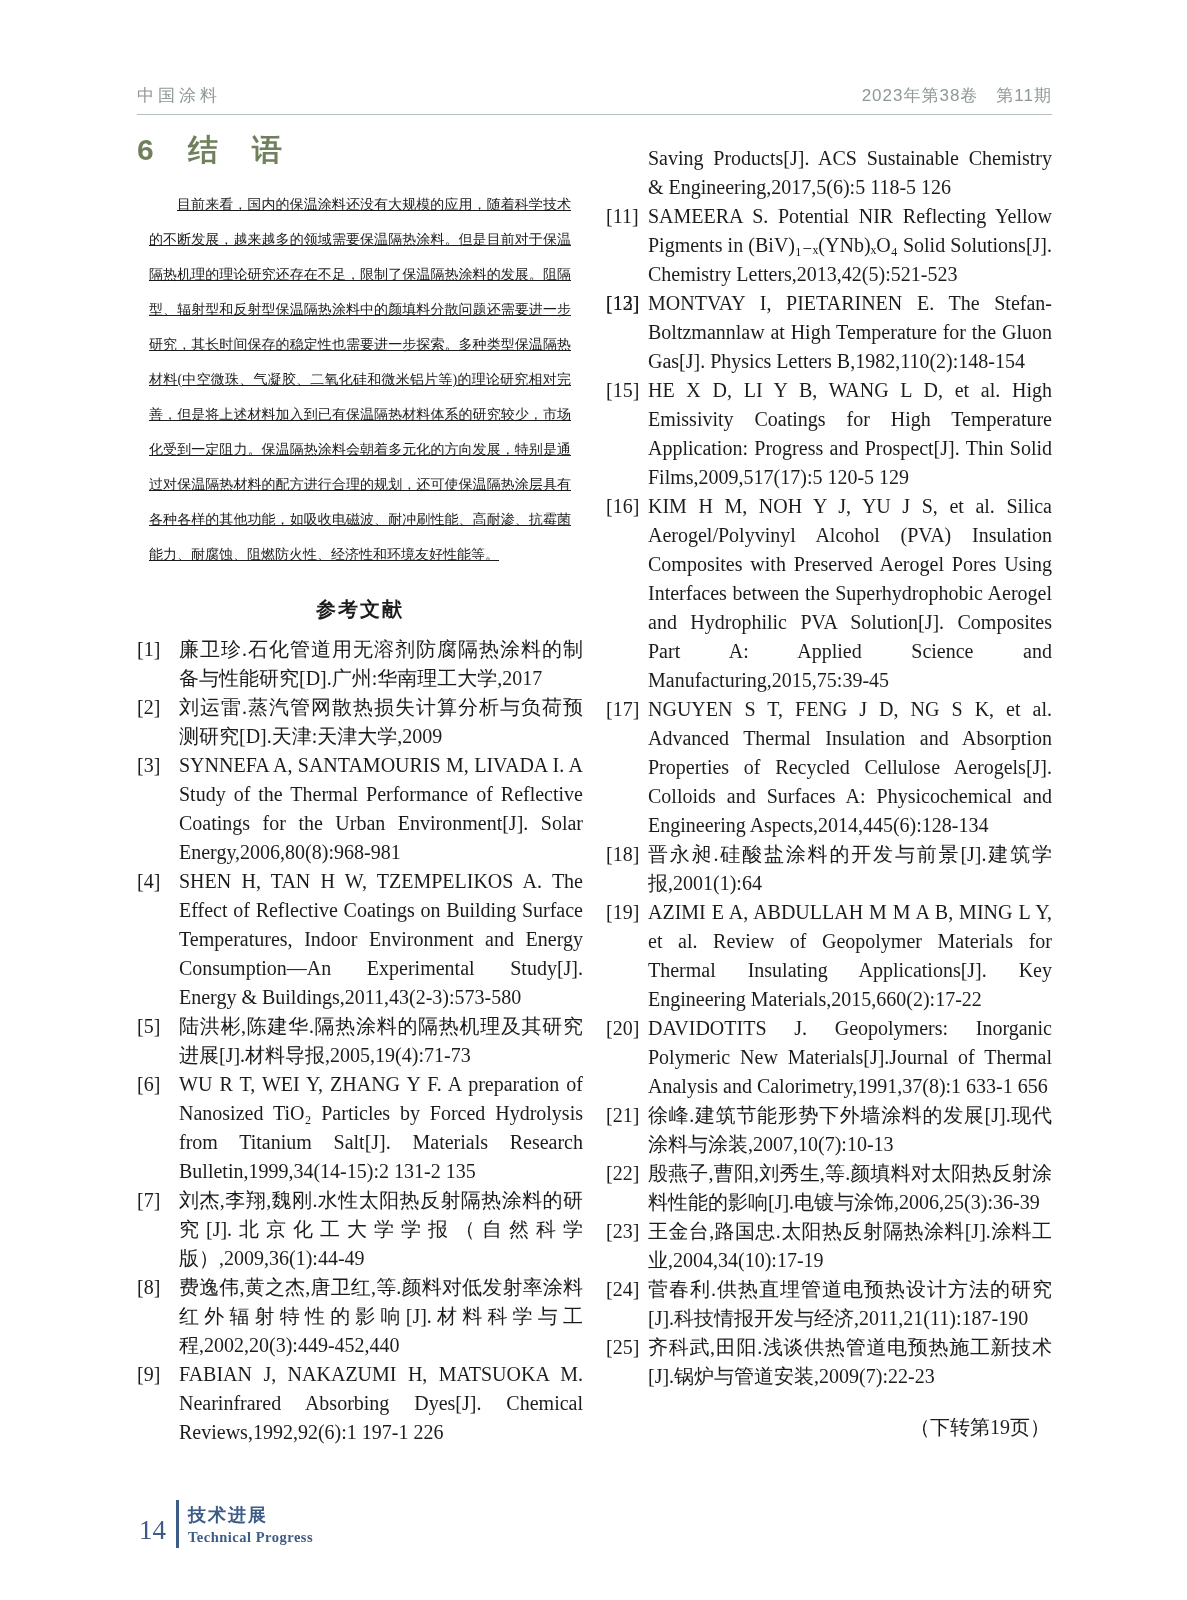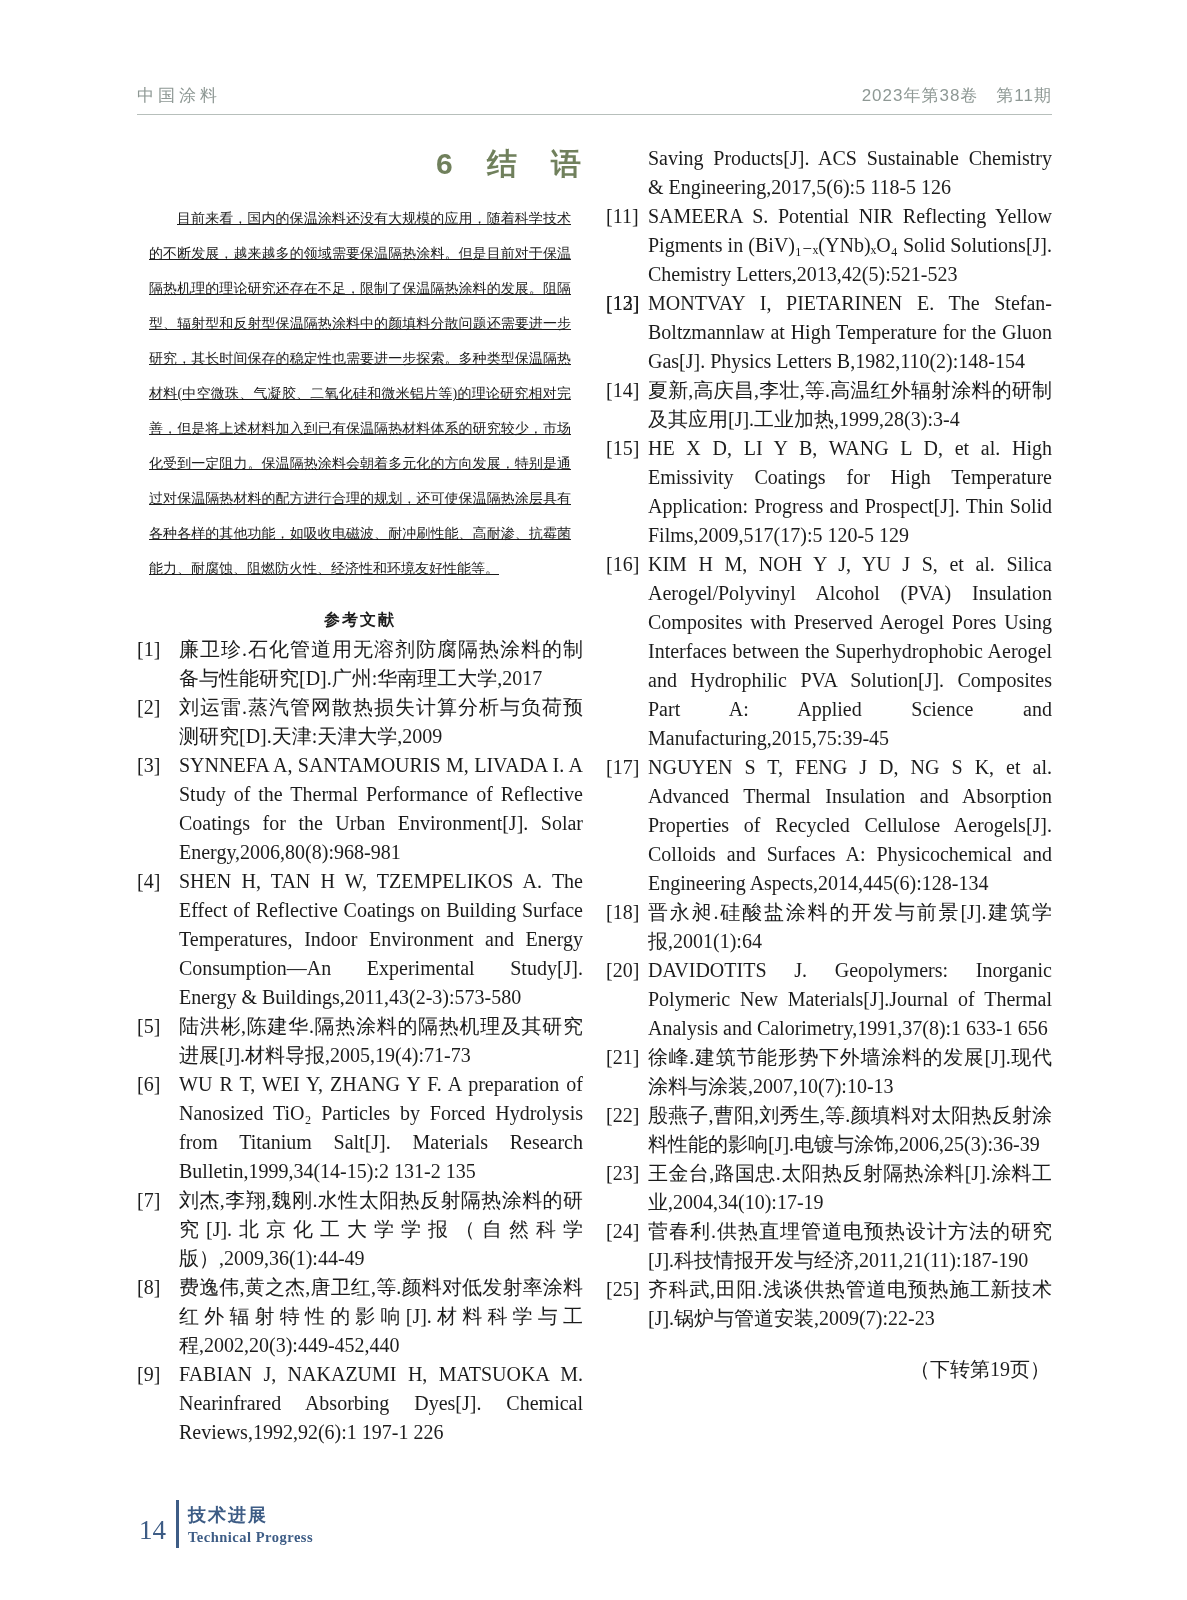--- a/index.html
+++ b/index.html
@@ -33,44 +33,43 @@
     position:absolute;
     left:137px; top:118px;
     width:915px;
     display:flex;
     gap:23px;
   }
   .col{width:446px;}
   .col-right{padding-top:26px;}
   
   .section-heading{
-    margin:26px 0 16px 0;
+    margin:12px 0 16px 0;
     color:var(--heading-green,#70805c);
     font-family:"Liberation Sans","DejaVu Sans",sans-serif;
     font-size:30px;
     font-weight:bold;
     letter-spacing:2px;
-    text-align:right;
   }
   .section-heading .sec-num{margin-right:22px;}
   
   .conclusion{
     margin:12px;
     font-size:14px;
     line-height:35px;
     text-align:justify;
     text-indent:2em;
     text-decoration:underline;
   }
   
   .refs-heading{
-    margin:24px 0 4px 0;
+    margin:24px 0 12px 0;
     text-align:center;
     font-family:"Liberation Sans","DejaVu Sans",sans-serif;
-    font-size:16px;
+    font-size:20px;
     font-weight:bold;
     letter-spacing:2px;
     color:#1c1c1c;
   }
   .ref{
     position:relative;
     padding-left:42px;
     font-size:20px;
     line-height:29px;
     text-align:justify;
@@ -151,25 +150,25 @@
           <div class="ref"><span class="refnum">[9]</span><span class="reftext">FABIAN J, NAKAZUMI H, MATSUOKA M. Nearinfrared Absorbing Dyes[J]. Chemical Reviews,1992,92(6):1 197-1 226</span></div>
         </div>
     </section>
 
     <section class="col col-right">
       <div class="ref carry">Saving Products[J]. ACS Sustainable Chemistry &amp; Engineering,2017,5(6):5 118-5 126</div>
       <div id="refs-right">
           <div class="ref"><span class="refnum">[11]</span><span class="reftext">SAMEERA S. Potential NIR Reflecting Yellow Pigments in (BiV)₁₋ₓ(YNb)ₓO₄ Solid Solutions[J]. Chemistry Letters,2013,42(5):521-523</span></div>
           <div class="ref"><span class="refnum">[12]</span></div>
           <div class="ref"><span class="refnum">[13]</span><span class="reftext">MONTVAY I, PIETARINEN E. The Stefan-Boltzmannlaw at High Temperature for the Gluon Gas[J]. Physics Letters B,1982,110(2):148-154</span></div>
-          <div class="ref"><span class="refnum">[14]</span><span class="reftext">夏新,高庆昌,李壮,等.高温红外辐射涂料的研制及其应用[J].工业加热,1999,28(3):3-4</span></div>
           <div class="ref"><span class="refnum">[15]</span><span class="reftext">HE X D, LI Y B, WANG L D, et al. High Emissivity Coatings for High Temperature Application: Progress and Prospect[J]. Thin Solid Films,2009,517(17):5 120-5 129</span></div>
           <div class="ref"><span class="refnum">[16]</span><span class="reftext">KIM H M, NOH Y J, YU J S, et al. Silica Aerogel/Polyvinyl Alcohol (PVA) Insulation Composites with Preserved Aerogel Pores Using Interfaces between the Superhydrophobic Aerogel and Hydrophilic PVA Solution[J]. Composites Part A: Applied Science and Manufacturing,2015,75:39-45</span></div>
           <div class="ref"><span class="refnum">[17]</span><span class="reftext">NGUYEN S T, FENG J D, NG S K, et al. Advanced Thermal Insulation and Absorption Properties of Recycled Cellulose Aerogels[J]. Colloids and Surfaces A: Physicochemical and Engineering Aspects,2014,445(6):128-134</span></div>
           <div class="ref"><span class="refnum">[18]</span><span class="reftext">晋永昶.硅酸盐涂料的开发与前景[J].建筑学报,2001(1):64</span></div>
+          <div class="ref"><span class="refnum">[19]</span><span class="reftext">AZIMI E A, ABDULLAH M M A B, MING L Y, et al. Review of Geopolymer Materials for Thermal Insulating Applications[J]. Key Engineering Materials,2015,660(2):17-22</span></div>
           <div class="ref"><span class="refnum">[20]</span><span class="reftext">DAVIDOTITS J. Geopolymers: Inorganic Polymeric New Materials[J].Journal of Thermal Analysis and Calorimetry,1991,37(8):1 633-1 656</span></div>
           <div class="ref"><span class="refnum">[21]</span><span class="reftext">徐峰.建筑节能形势下外墙涂料的发展[J].现代涂料与涂装,2007,10(7):10-13</span></div>
           <div class="ref"><span class="refnum">[22]</span><span class="reftext">殷燕子,曹阳,刘秀生,等.颜填料对太阳热反射涂料性能的影响[J].电镀与涂饰,2006,25(3):36-39</span></div>
           <div class="ref"><span class="refnum">[23]</span><span class="reftext">王金台,路国忠.太阳热反射隔热涂料[J].涂料工业,2004,34(10):17-19</span></div>
           <div class="ref"><span class="refnum">[24]</span><span class="reftext">菅春利.供热直埋管道电预热设计方法的研究[J].科技情报开发与经济,2011,21(11):187-190</span></div>
           <div class="ref"><span class="refnum">[25]</span><span class="reftext">齐科武,田阳.浅谈供热管道电预热施工新技术[J].锅炉与管道安装,2009(7):22-23</span></div>
         </div>
       <div class="continued-note">（下转第19页）</div>
     </section>
 

